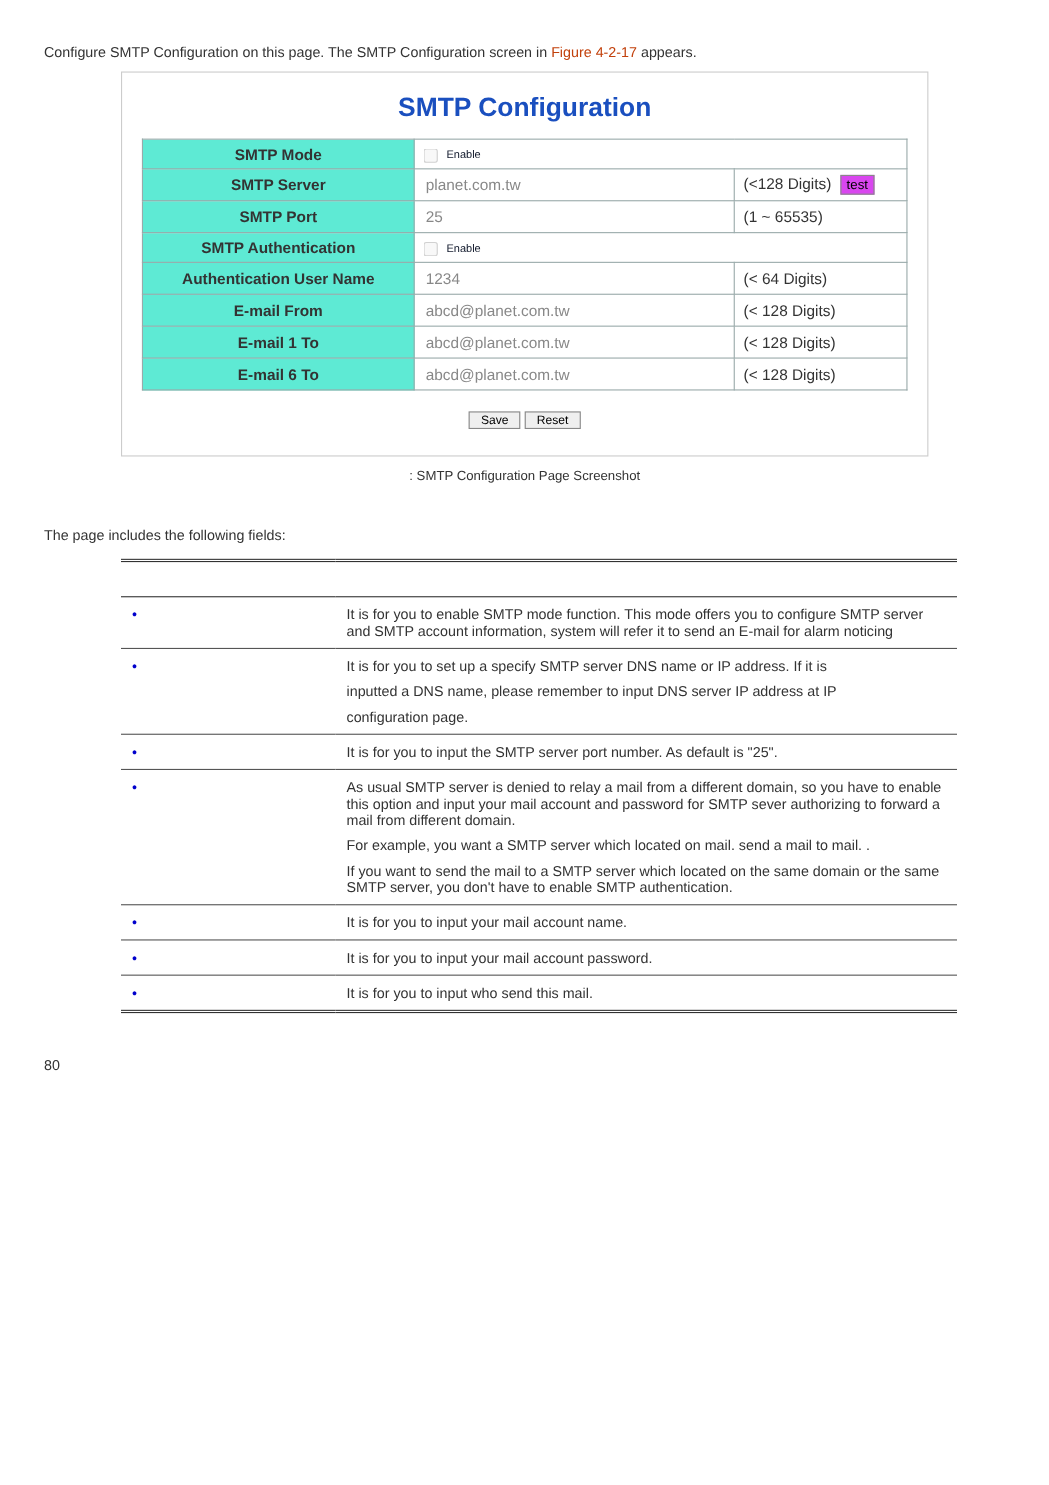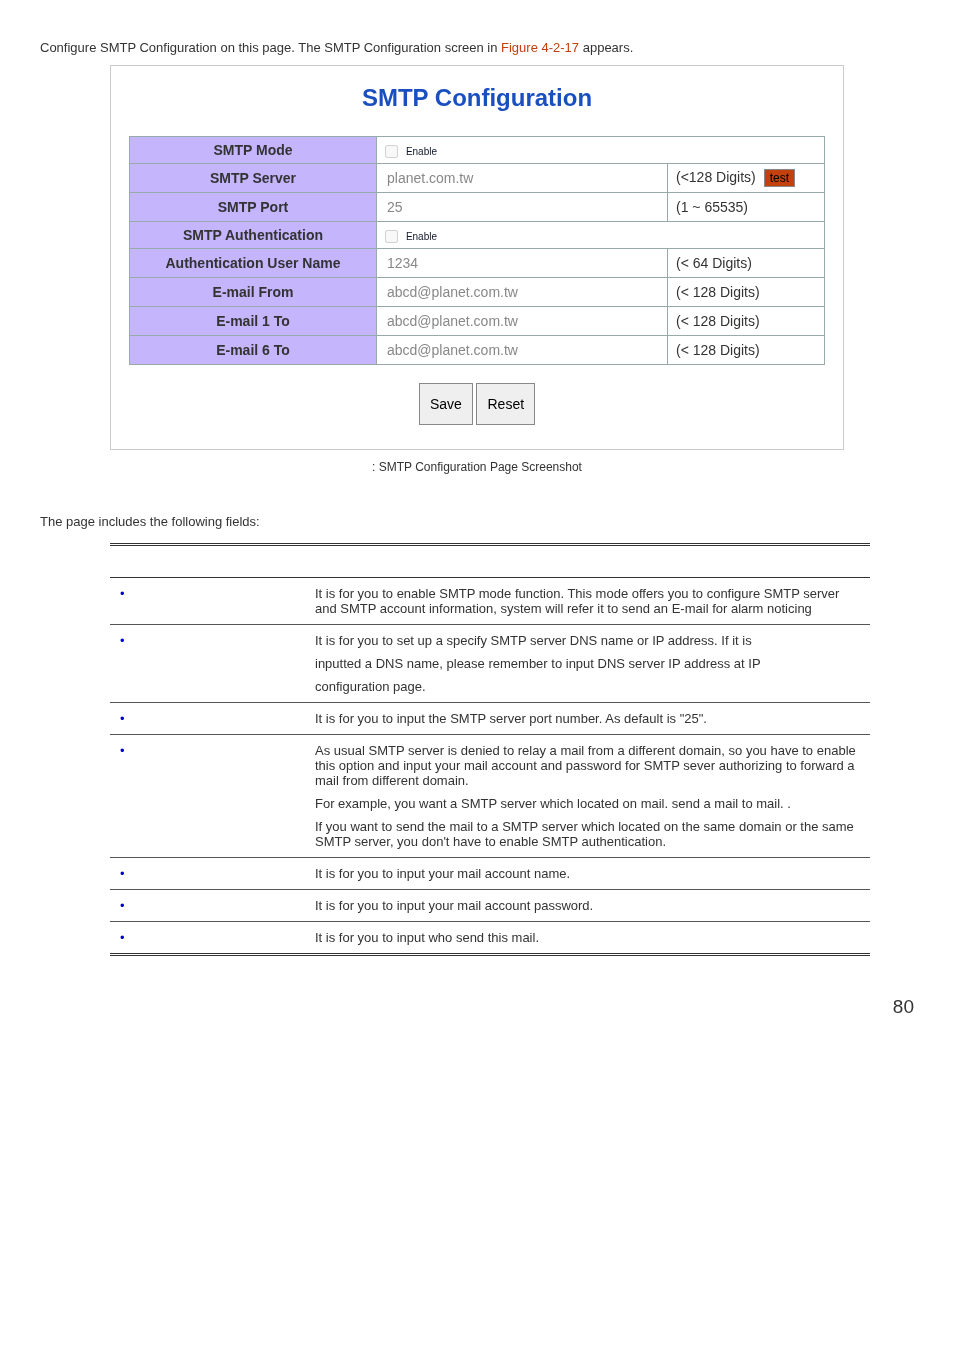--- a/index.html
+++ b/index.html
@@ -23,34 +23,34 @@
   .config-panel {
     border: 1px solid #ccc;
     margin: 10px 70px 0 70px;
     padding: 18px 18px 24px 18px;
   }
   .config-title {
     text-align: center;
     color: #1a4fbf;
     font-size: 24px;
     font-weight: bold;
-    margin-bottom: 24px;
+    margin-bottom: 14px;
   }
   .cfg-table {
     border-collapse: collapse;
     width: 100%;
   }
   .cfg-table td {
     border: 1px solid #9aa;
     padding: 5px 8px;
     font-size: 14px;
     vertical-align: middle;
   }
   .cfg-table td.label {
-    background: #c4b5fd;
+    background: #5eead4;
     font-weight: bold;
     text-align: center;
     width: 230px;
     white-space: nowrap;
   }
   .cfg-table td.value {
     text-align: left;
   }
   .cfg-table td.hint {
     width: 140px;
@@ -72,31 +72,31 @@
   .cfg-table .cb-label {
     font-size: 10px;
     color: #0f172a;
     vertical-align: middle;
   }
   .btn-row {
     text-align: center;
     margin-top: 18px;
   }
   .btn-row button {
-    font-size: 14px;
-    padding: 12px 10px;
+    font-size: 11px;
+    padding: 1px 10px;
     border: 1px solid #888;
     background: #efefef;
     cursor: pointer;
   }
   .test-btn {
     font-size: 12px;
     padding: 1px 5px;
     border: 1px solid #888;
-    background: #c2410c;
+    background: #d946ef;
     cursor: pointer;
     margin-left: 4px;
     vertical-align: middle;
   }
   td.merged { }
 
   .caption {
     text-align: center;
     font-size: 12px;
     margin: 10px 0 40px 0;
@@ -134,22 +134,22 @@
     color: transparent;
   }
   .desc-table .bullet {
     color: #0000cc;
     margin-right: 6px;
   }
   .desc-table p { margin: 0 0 8px 0; }
   .desc-table p:last-child { margin-bottom: 0; }
 
   .page-num {
-    text-align: right;
-    font-size: 19px;
+    text-align: left;
+    font-size: 13px;
     margin-top: 40px;
   }
 </style>
 </head>
 <body>
 
 <div class="page">
 
   <div class="intro-text">
     <span>Configure SMTP Configuration on this page. The SMTP Configuration screen in </span><span class="blue">Figure 4-2-17</span><span> appears.</span>

